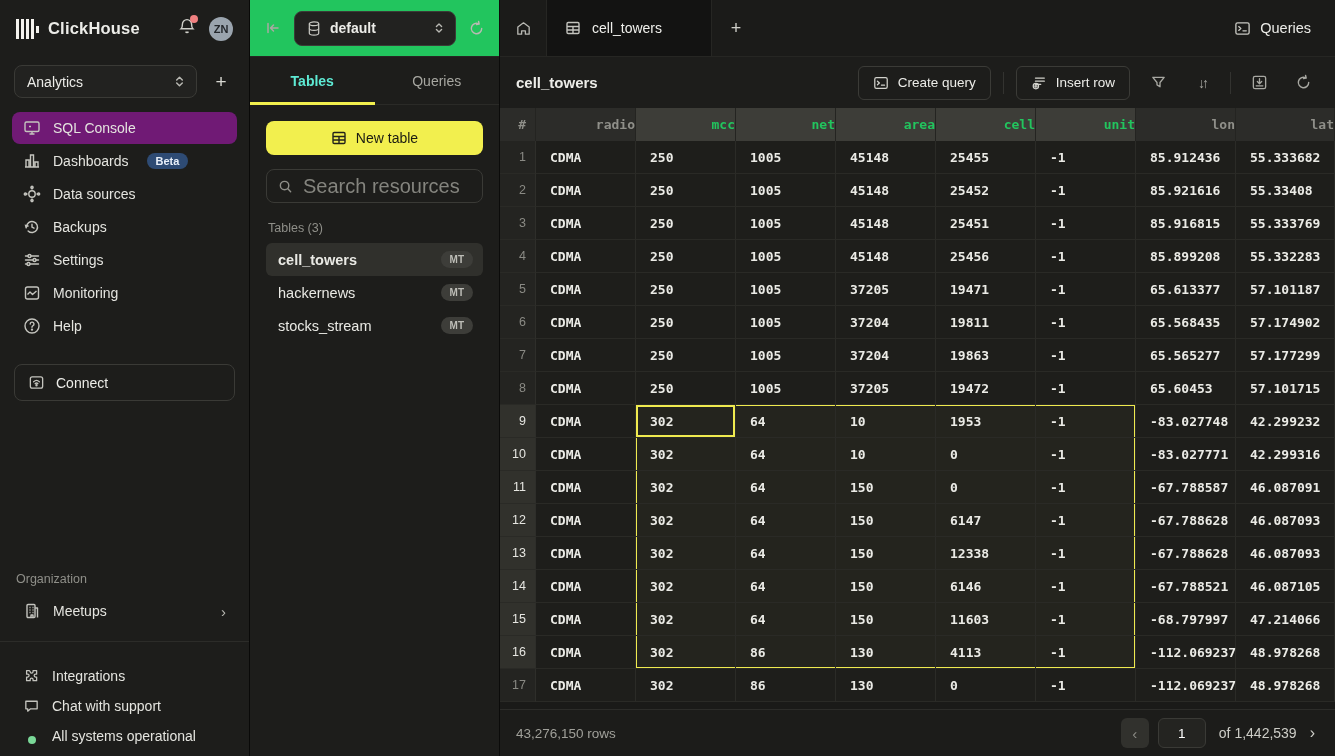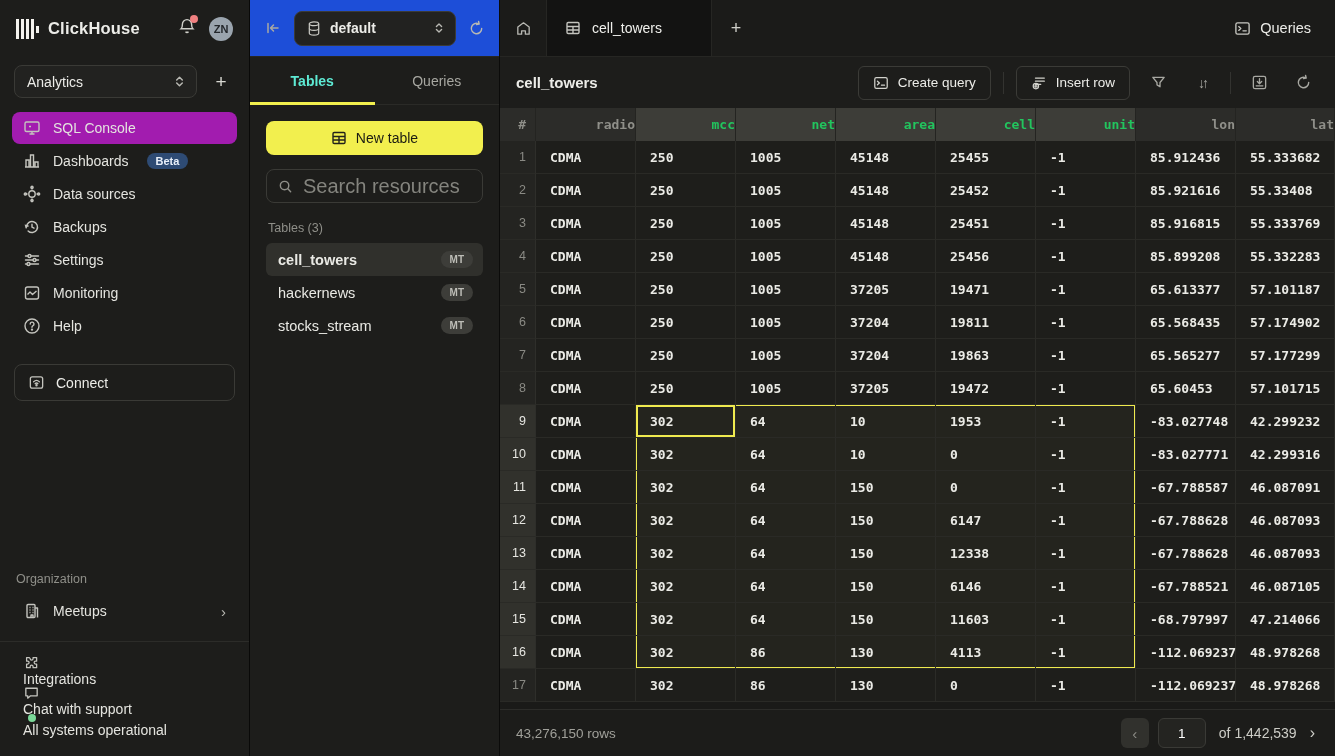--- a/index.html
+++ b/index.html
@@ -21,39 +21,39 @@
   .notif-dot { position:absolute; top:-2px; right:-2px; width:8px; height:8px; border-radius:50%; background:#F08080; }
   .avatar { width:24px; height:24px; border-radius:50%; background:#9AA4AE; color:#23272C; font-size:11px; font-weight:700; display:flex; align-items:center; justify-content:center; }
 
   .ws-row { display:flex; align-items:center; gap:10px; margin:8px 14px 0; }
   .ws-select { flex:1; height:33px; border:1px solid #3A3A36; border-radius:8px; display:flex; align-items:center; padding:0 10px 0 12px; gap:8px; background:#222220; cursor:pointer; }
   .ws-select .lbl { flex:1; font-size:14px; }
   .plus-btn { width:28px; height:28px; display:flex; align-items:center; justify-content:center; color:#D8D8D2; font-size:19px; cursor:pointer; }
 
   nav.sb-nav { margin-top:14px; display:flex; flex-direction:column; gap:1px; }
   .nav-item { height:32px; margin:0 12px; padding:0 11px; border-radius:8px; display:flex; align-items:center; gap:12px; color:#E4E4DF; font-size:14px; cursor:pointer; }
-  .nav-item.selected { background:#a21caf; }
+  .nav-item.selected { background:#701a75; }
   .nav-item .ic { width:18px; height:18px; color:#C4C4BE; flex:0 0 18px; display:flex; align-items:center; justify-content:center; }
   .badge-beta { margin-left:6px; background:#2E4B74; color:#E9F0FA; font-size:11px; font-weight:700; padding:2px 9px; border-radius:10px; }
 
   .connect-btn { margin:22px 14px 0; height:37px; border:1px solid #3A3A36; border-radius:8px; background:transparent; color:#ECECE8; display:flex; align-items:center; gap:11px; padding:0 13px; font-size:14px; cursor:pointer; font-family:inherit; }
   .connect-btn .ic { width:17px; height:17px; color:#C4C4BE; }
 
   .org-block { margin-top:auto; }
   .org-label { margin:0 16px 9px; font-size:12.5px; color:#8F8F89; }
   .meetups .chev { margin-left:auto; color:#B8B8B2; font-size:15px; }
   .sb-divider { height:1px; background:#2C2C29; margin:14px 0 12px; }
   .sb-foot { padding-bottom:12px; }
-  .foot-item { height:30px; display:flex; align-items:flex-start; gap:0; padding:0 12px 0 23px; color:#E4E4DF; font-size:14px; cursor:pointer;flex-direction:column; }
+  .foot-item { height:30px; display:flex; align-items:flex-end; gap:12px; padding:0 12px 0 23px; color:#E4E4DF; font-size:14px; cursor:pointer; }
   .foot-item .ic { width:17px; height:17px; color:#C4C4BE; display:flex; align-items:center; justify-content:center; }
   .status-dot { width:8px; height:8px; border-radius:50%; background:#7AD898; margin:0 4.5px; }
 
   
   .explorer { width:250px; flex:0 0 250px; background:#1D1D1B; display:flex; flex-direction:column; border-right:1px solid #0B0B0A; }
-  .ex-topbar { height:57px; background:#1d4ed8; display:flex; align-items:center; padding:0 14px; gap:12px; border-bottom:1px solid #262623; }
+  .ex-topbar { height:57px; background:#22c55e; display:flex; align-items:center; padding:0 14px; gap:12px; border-bottom:1px solid #262623; }
   .collapse-ic { width:18px; height:18px; color:#A9A9A3; cursor:pointer; }
   .db-select { flex:1; height:35px; border:1px solid #3B3B37; border-radius:8px; background:#222220; display:flex; align-items:center; gap:9px; padding:0 10px 0 12px; cursor:pointer; }
   .db-select .lbl { flex:1; font-weight:700; font-size:14px; }
   .refresh-ic { width:17px; height:17px; color:#B9B9B3; cursor:pointer; }
 
   .ex-tabs { height:48px; display:flex; border-bottom:1px solid #2A2A27; }
   .ex-tab { flex:1; display:flex; align-items:center; justify-content:center; font-size:14px; color:#A7A7A1; cursor:pointer; position:relative; }
   .ex-tab.active { color:#5eead4; font-weight:700; }
   .ex-tab.active::after { content:""; position:absolute; left:0; right:0; bottom:-1px; height:3px; background:#F2EF4E; }
 

